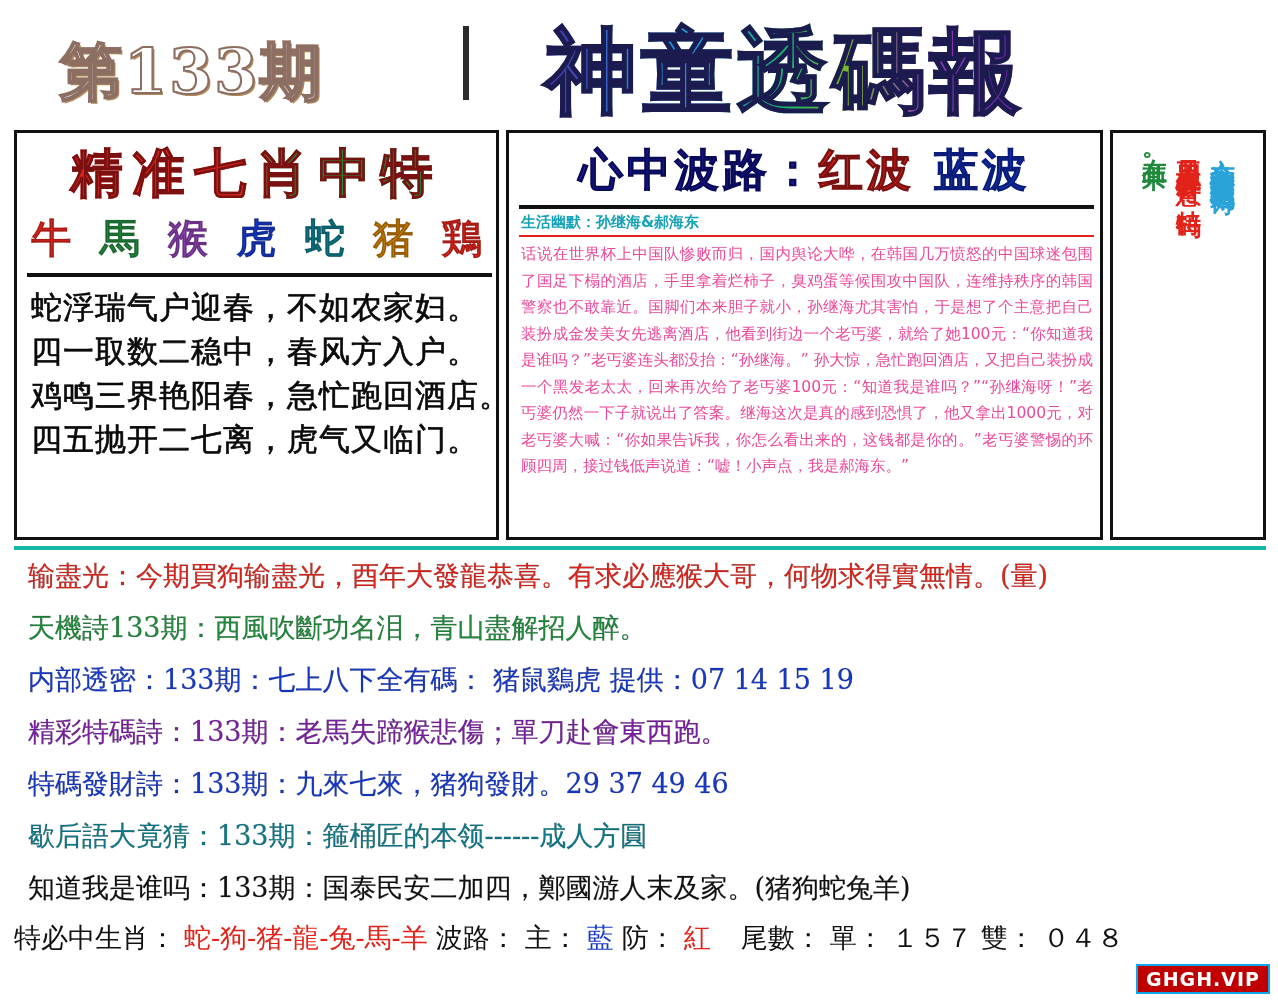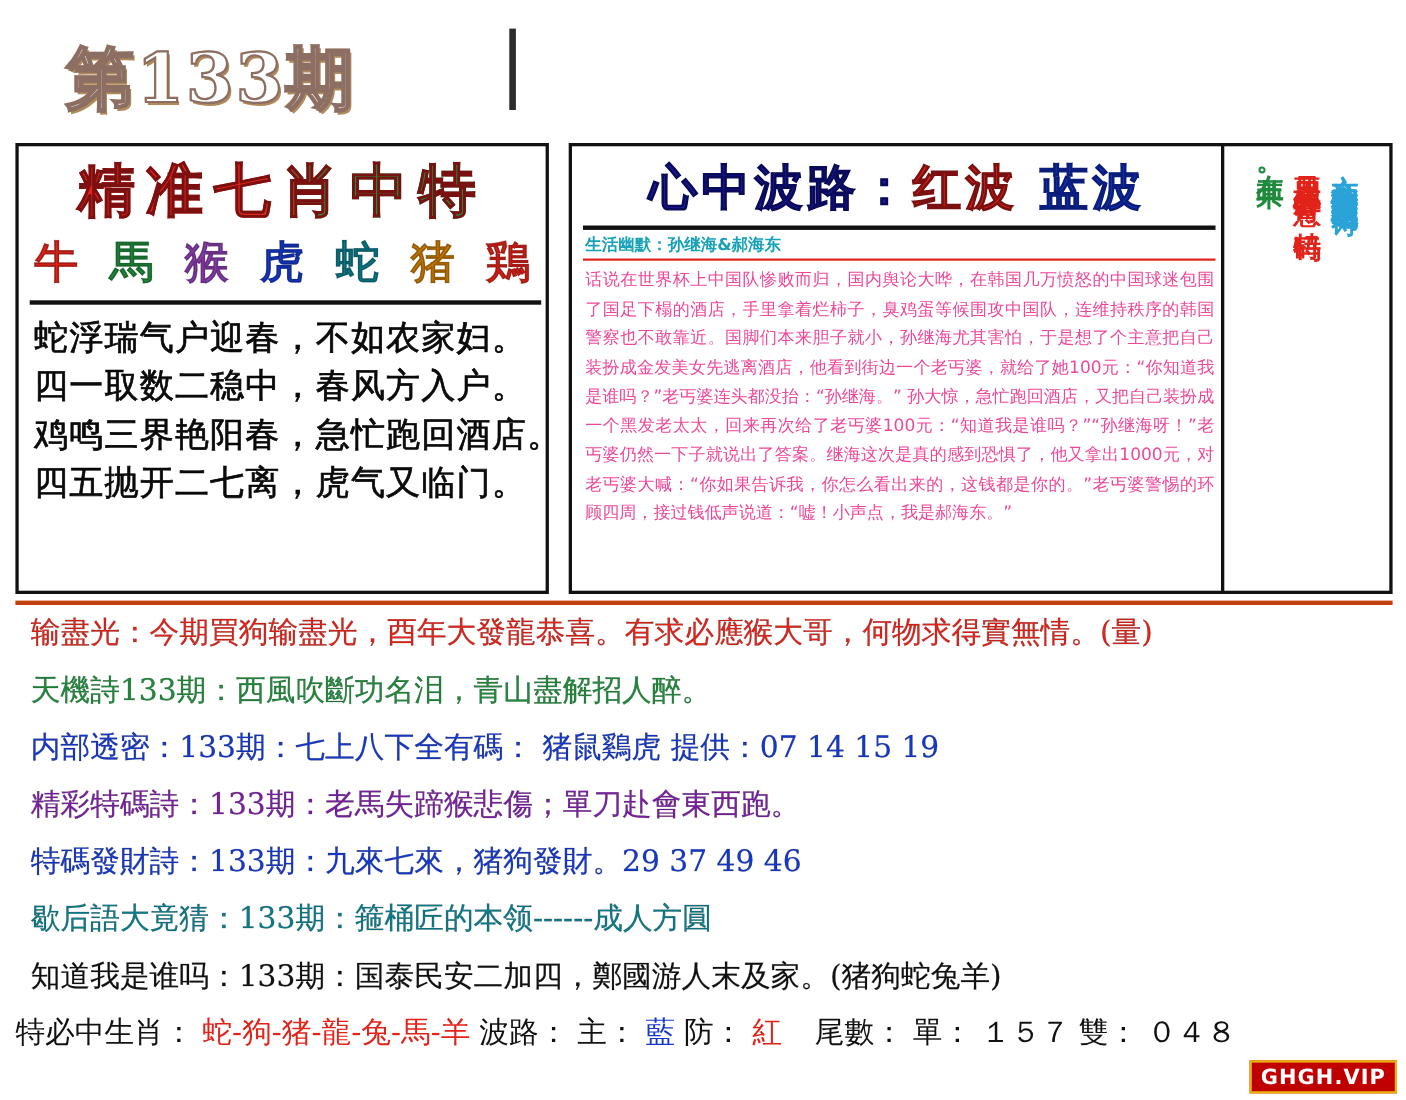--- a/index.html
+++ b/index.html
@@ -41,21 +41,21 @@
     -webkit-text-stroke:2px #1b1b4f;
     white-space:nowrap;
   }
   
   .top-row{position:absolute;left:14px;top:130px;width:1252px;height:410px;}
 
   .box{
     position:absolute;border:3px solid #111;background:#fff;box-sizing:border-box;
   }
   .box-left{left:0;top:0;width:485px;height:410px;}
-  .box-mid{left:492px;top:0;width:597px;height:410px;margin-left:11px;}
+  .box-mid{left:492px;top:0;width:597px;height:410px;}
   .box-right{left:1096px;top:0;width:156px;height:410px;}
 
   .title-seven{
     position:absolute;left:0;top:6px;width:100%;
     text-align:center;
     font-family:"DejaVu Serif","Liberation Serif",serif;
     font-size:52px;font-weight:bold;
     letter-spacing:10px;
     background:linear-gradient(90deg,#e2231a 0%,#e2231a 45%,#1f8a3b 60%,#1f8a3b 100%);
     -webkit-background-clip:text;background-clip:text;color:transparent;
@@ -114,21 +114,21 @@
     font-family:"DejaVu Serif","Liberation Serif",serif;
     font-size:25px;font-weight:bold;line-height:30px;letter-spacing:3px;
   }
   .vc1{color:#2aa3d8;}
   .vc2{color:#e2231a;}
   .vc3{color:#1f8a3b;}
 
   
   .bottom{
     position:absolute;left:14px;top:546px;width:1252px;height:440px;
-    border-top:4px solid #c2410c;
+    border-top:4px solid #14b8a6;
     box-sizing:border-box;
   }
   .line{
     font-family:"DejaVu Serif","Liberation Serif",serif;
     font-size:27px;line-height:52px;white-space:nowrap;
     padding-left:14px;
     -webkit-text-stroke:0.4px rgba(0,0,0,.35);
   }
   .l-red{color:#e2231a;}
   .l-blue{color:#1538c8;}
@@ -153,33 +153,34 @@
     font-family:"DejaVu Sans","Liberation Sans",sans-serif;
     font-size:72px;font-weight:bold;letter-spacing:4px;
     color:#1a1aff;
     -webkit-text-stroke:3px #ffffff;
     opacity:.92;
     pointer-events:none;
   }
   .wm-badge{
     position:absolute;right:8px;bottom:6px;
     background:#c00000;color:#fff;font-weight:bold;
-    font-size:19px;padding:2px 8px;border:2px solid #eab308;
+    font-size:19px;padding:2px 8px;border:2px solid #0ea5e9;
     font-family:"DejaVu Sans","Liberation Sans",sans-serif;
     letter-spacing:1px;
   }
 </style>
 </head>
 <body>
 
 <div class="page">
 
   <div class="header">
     <div class="issue">第133期</div>
     <div class="divider-bar"></div>
+    <div class="masthead">神童透碼報</div>
   </div>
 
   <div class="top-row">
 
     <div class="box box-left">
       <div class="title-seven">精准七肖中特</div>
       <div class="zodiac-row">
         <span style="color:#e2231a">牛</span>
         <span style="color:#1f8a3b">馬</span>
         <span style="color:#8b3fb0">猴</span>

